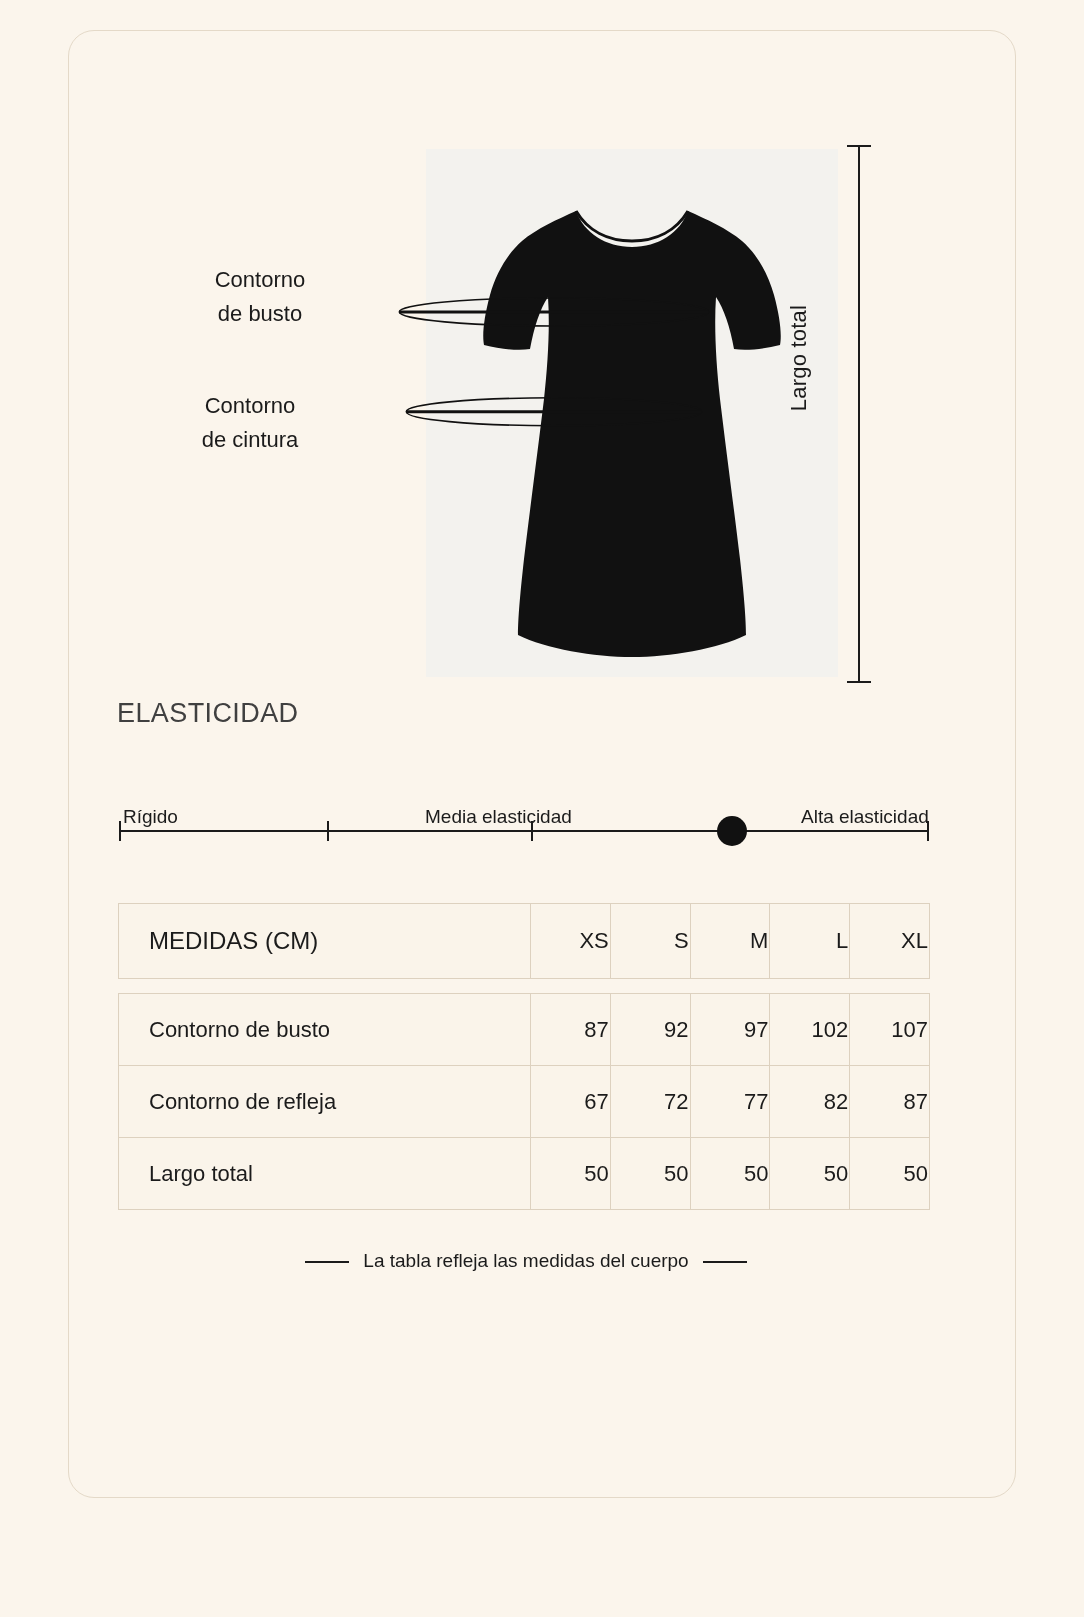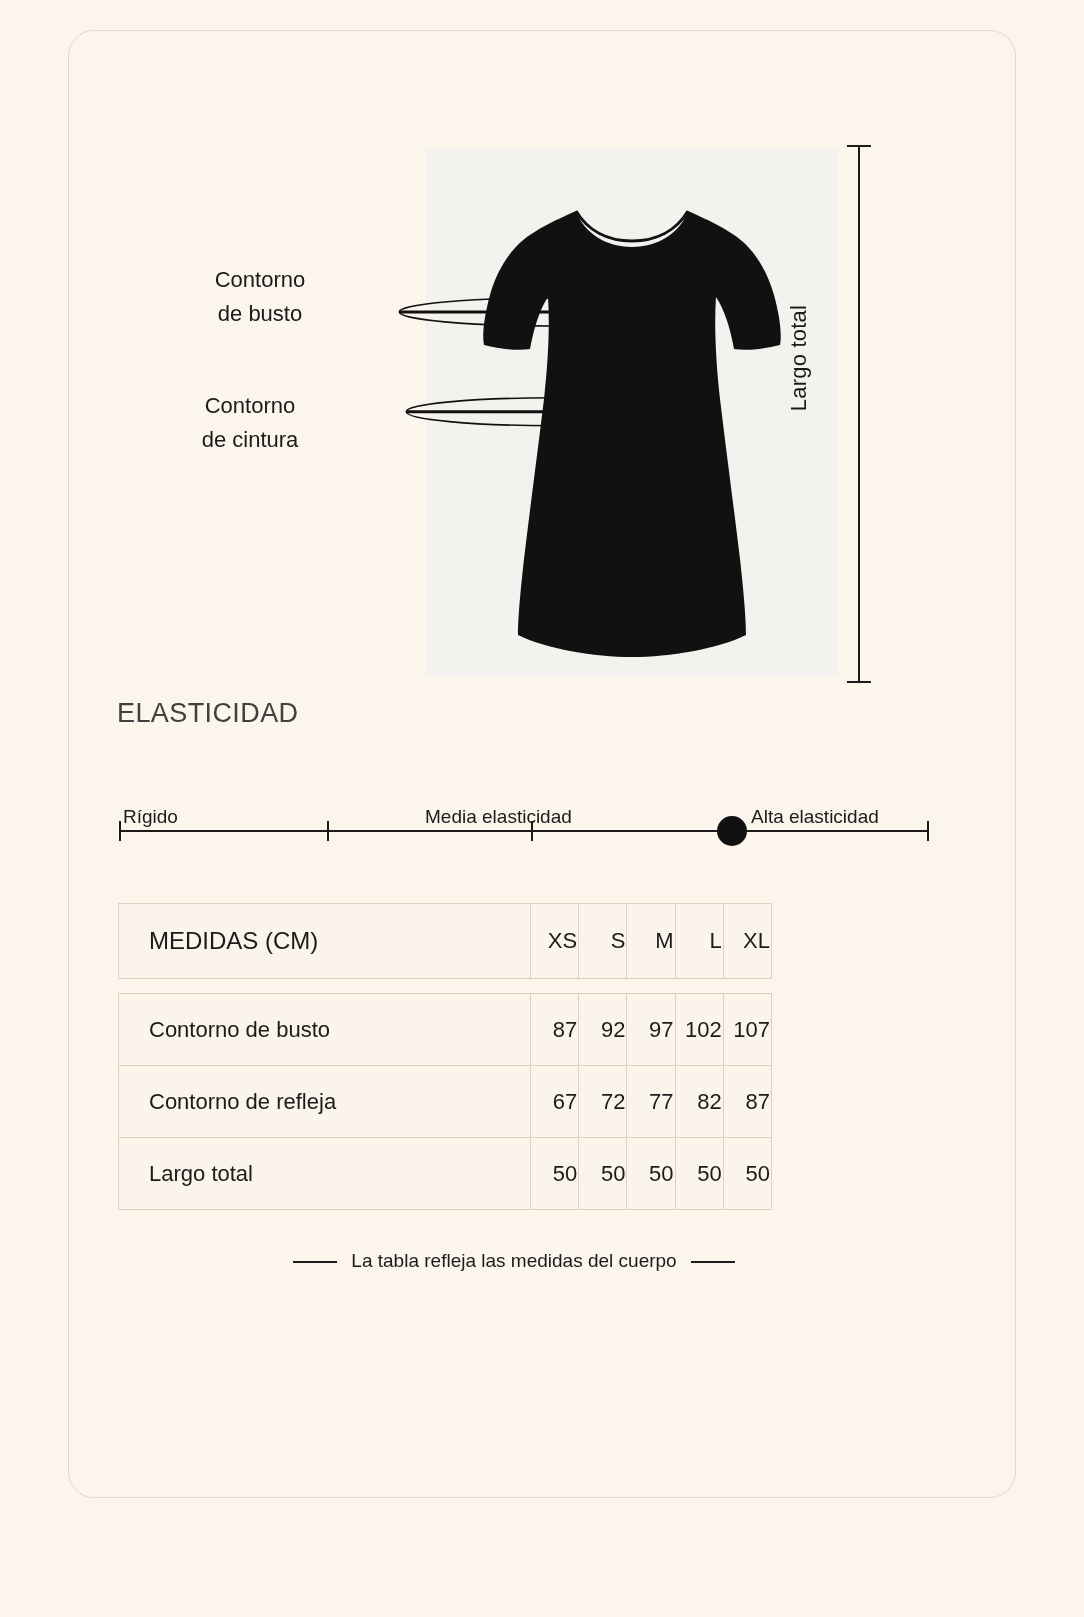--- a/index.html
+++ b/index.html
@@ -110,21 +110,21 @@
     margin-top: 36px;
   }
   .elas-labels span {
     position: absolute;
     font-size: 19px;
     color: #1b1b1b;
     white-space: nowrap;
   }
   .el-0 { left: 6px; }
   .el-1 { left: 308px; text-align: center; }
-  .el-2 { left: 634px; }
+  .el-2 { left: 684px; }
 
   .elas-axis {
     position: absolute;
     left: 119px;
     top: 830px;
     width: 810px;
     height: 2px;
     background: #1b1b1b;
   }
   .tick {
@@ -141,21 +141,21 @@
     border-radius: 50%;
     background: #111;
     top: -14px;
   }
 
   
   .tbl {
     position: absolute;
     left: 118px;
     top: 903px;
-    width: 654px;
+    width: 812px;
     border-collapse: collapse;
     table-layout: fixed;
   }
   .tbl td {
     border: 1.5px solid #ddd1bf;
     height: 69px;
     font-size: 22px;
     color: #1b1b1b;
     background: #faf4ea;
   }
@@ -176,21 +176,21 @@
     font-size: 22px;
   }
   .tbl .spacer td {
     border: none;
     height: 12px;
     background: transparent;
   }
 
   .footnote {
     position: absolute;
-    left: 0;
+    left: 12px;
     top: 1250px;
     width: 1028px;
     text-align: center;
     font-size: 19px;
     color: #1b1b1b;
   }
   .footnote .dash {
     display: inline-block;
     width: 44px;
     height: 2px;

